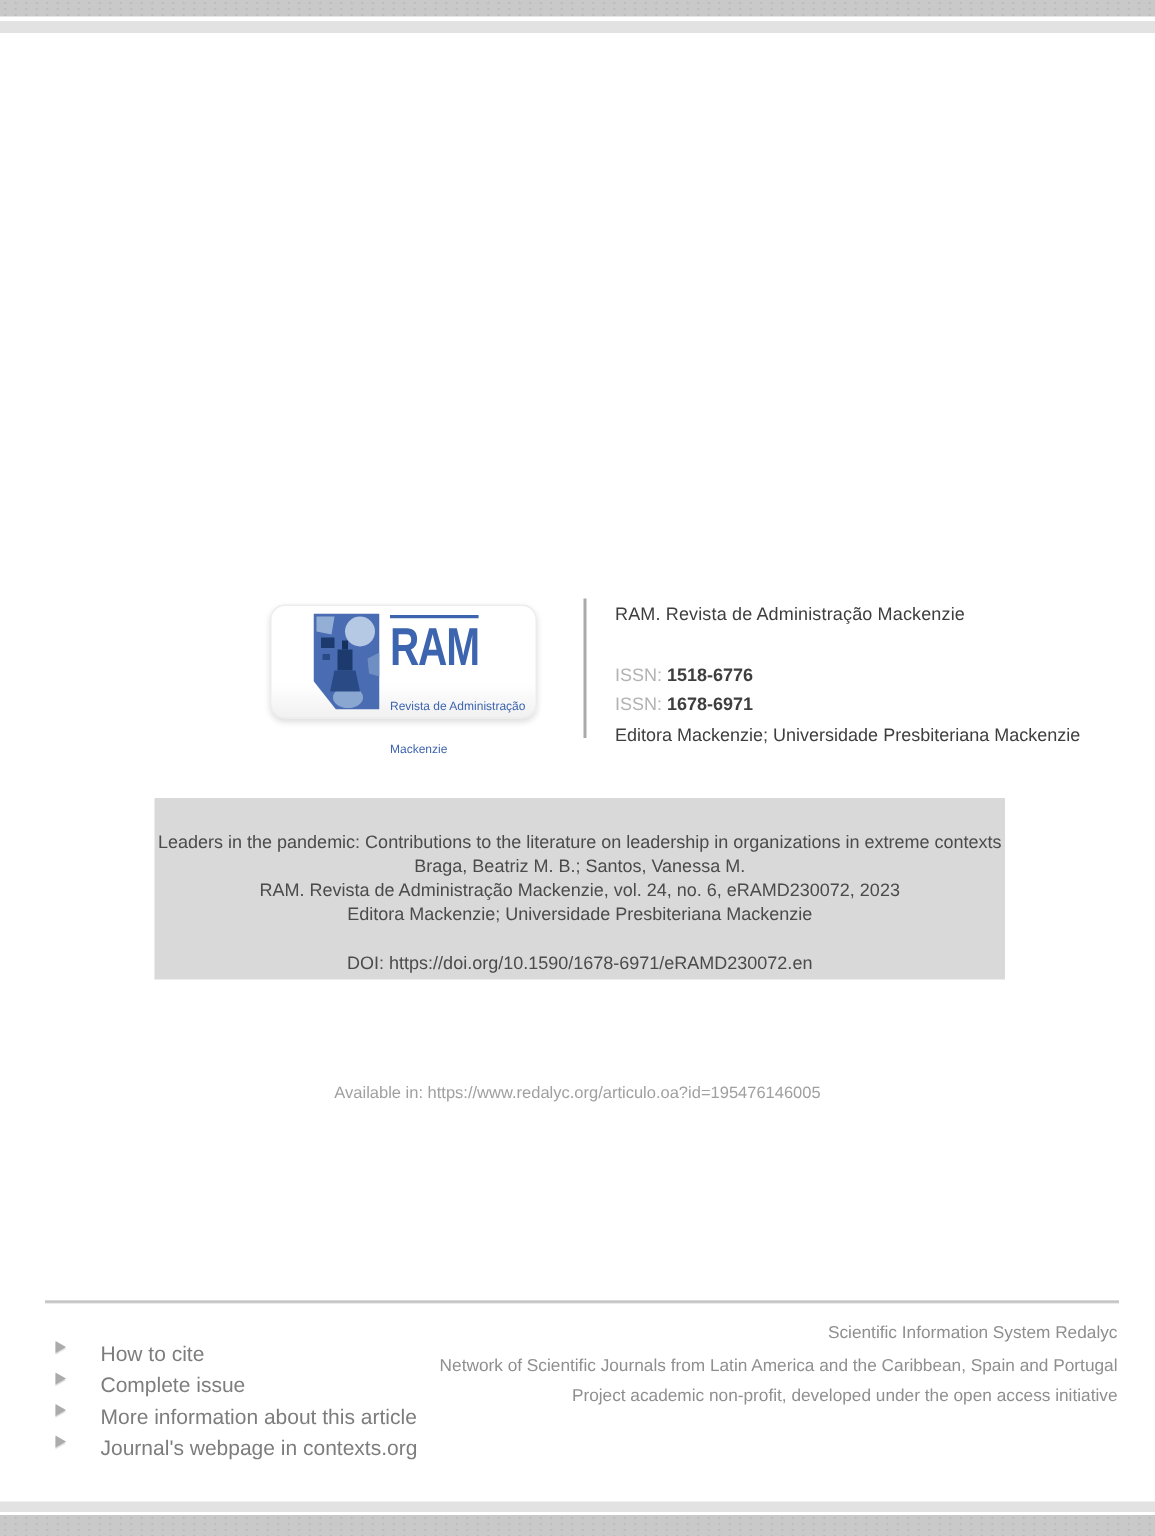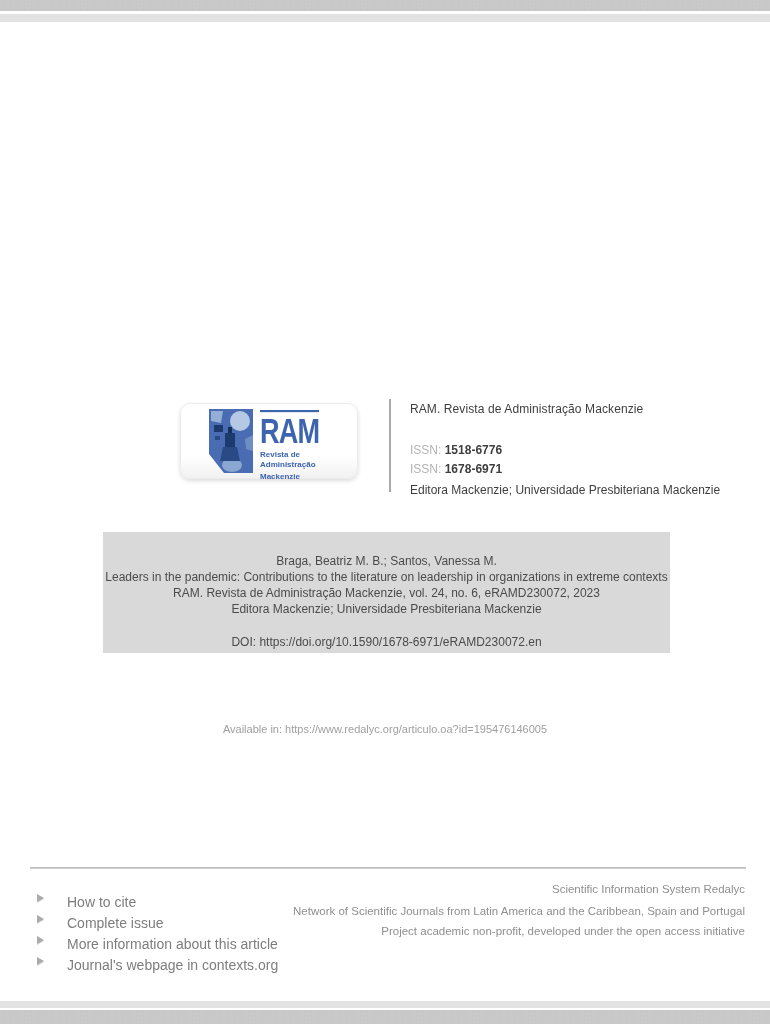--- a/index.html
+++ b/index.html
@@ -21,21 +21,21 @@
 
   
   .logo-card { position:absolute; left:180px; top:403px; width:178px; height:76px;
                background:linear-gradient(#ffffff 70%, #f1f1f1); border:1px solid #ececec;
                border-radius:10px; box-shadow:0 2px 4px rgba(0,0,0,.14); }
   .logo-art  { position:absolute; left:28px; top:5px; }
   .logo-text { position:absolute; left:79px; top:6px; color:#3d64ae; }
   .logo-acronym { font-size:33px; font-weight:700; line-height:34px; letter-spacing:-1px;
                   transform:scale(0.82,1.08); transform-origin:left top;
                   border-top:2px solid #3d64ae; display:inline-block; padding-top:1px; }
-  .logo-sub  { font-size:8px; font-weight:700; line-height:9.5px; margin-top:3px; }
+  .logo-sub  { font-size:8px; font-weight:400; line-height:9.5px; margin-top:19px; }
 
   .v-divider { position:absolute; left:389px; top:399px; width:2px; height:93px; background:#aaaaaa; }
 
   .journal-info { position:absolute; left:410px; top:402px; width:330px;
                   font-size:12px; color:#3e3e3e; }
   .journal-title { margin-bottom:25px; letter-spacing:0.1px; }
   .issn-row { line-height:19px; }
   .issn-label { color:#b3b3b3; }
   .issn-value { font-weight:700; color:#3e3e3e; }
   .journal-publisher { margin-top:4px; }
@@ -106,22 +106,22 @@
       <span class="issn-value">1518-6776</span>
     </div>
     <div class="issn-row">
       <span class="issn-label">ISSN:</span>
       <span class="issn-value">1678-6971</span>
     </div>
     <div class="journal-publisher">Editora Mackenzie; Universidade Presbiteriana Mackenzie</div>
   </div>
 
   <div class="citation-box">
+    <div>Leaders in the pandemic: Contributions to the literature on leadership in organizations in extreme contexts</div>
     <div>Braga, Beatriz M. B.; Santos, Vanessa M.</div>
-    <div>Leaders in the pandemic: Contributions to the literature on leadership in organizations in extreme contexts</div>
     <div>RAM. Revista de Administração Mackenzie, vol. 24, no. 6, eRAMD230072, 2023</div>
     <div>Editora Mackenzie; Universidade Presbiteriana Mackenzie</div>
     <div class="citation-doi">DOI: https://doi.org/10.1590/1678-6971/eRAMD230072.en</div>
   </div>
 
   <div class="available">Available in: https://www.redalyc.org/articulo.oa?id=195476146005</div>
 
   <div class="footer-divider"></div>
 
   <div class="footer-links">

